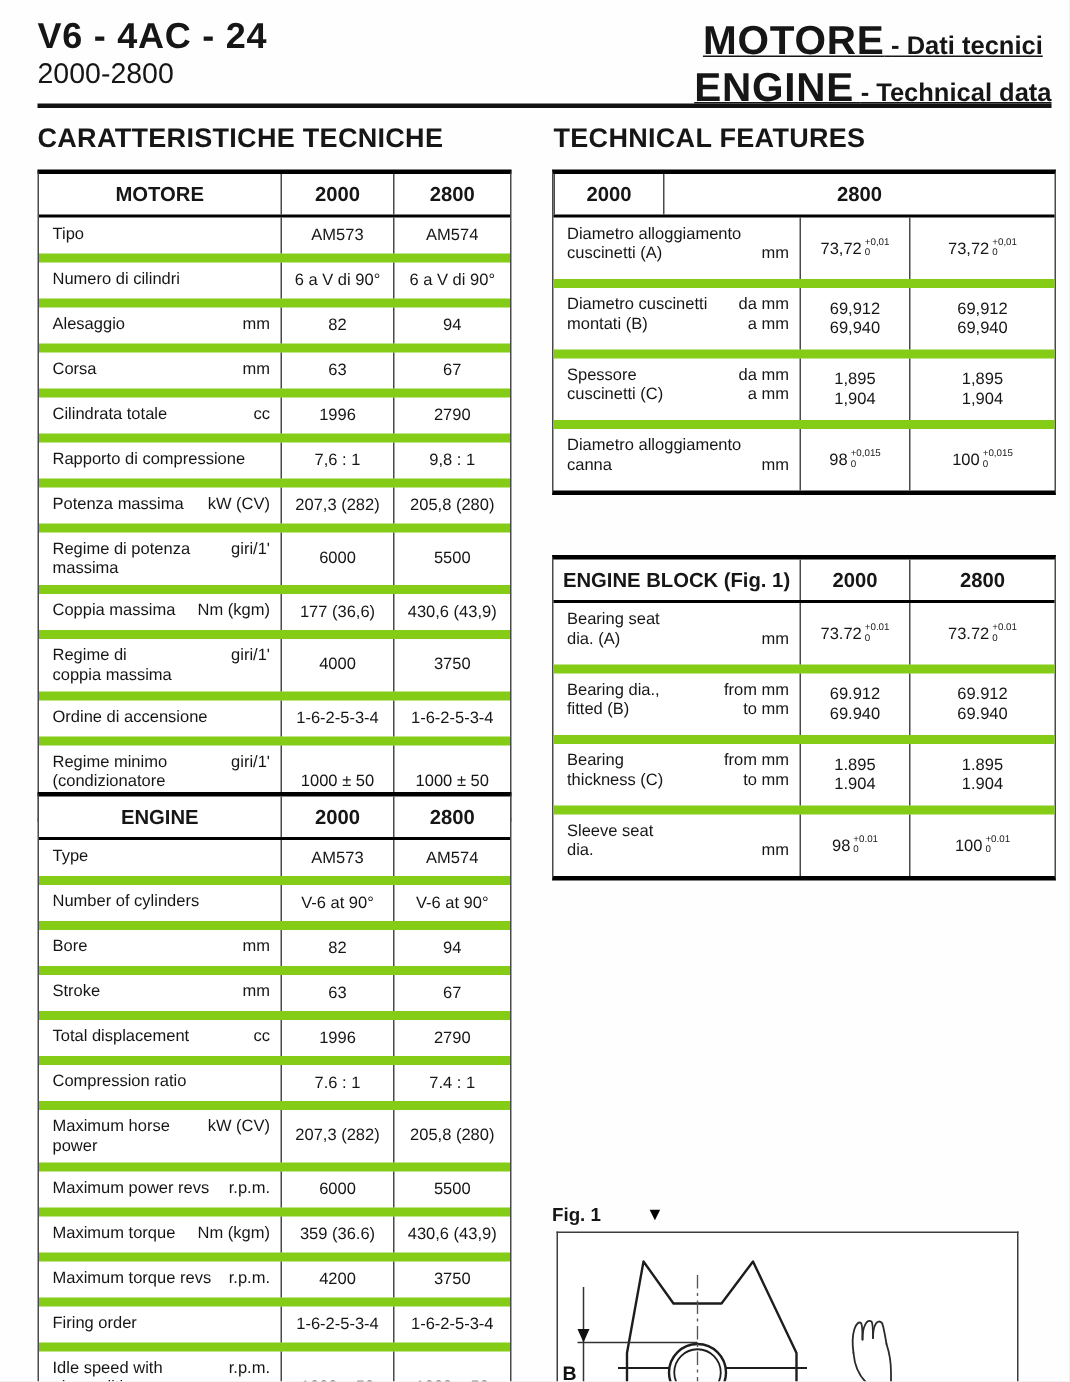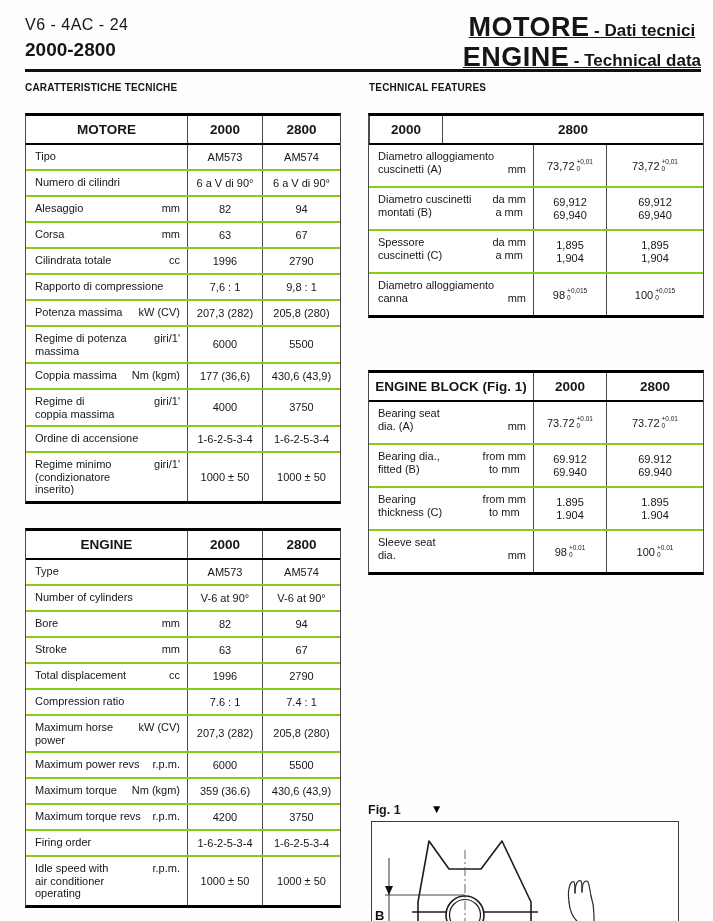--- a/index.html
+++ b/index.html
@@ -3,56 +3,56 @@
 <meta charset="utf-8">
 <style>
   html,body{margin:0;padding:0;background:#e8e8e8;}
   .page{
     position:relative;width:713px;height:921px;margin:0 auto;
     background:#fefefe;overflow:hidden;color:#161616;
     font-family:"Liberation Sans","DejaVu Sans",sans-serif;
   }
   
   .hdr-left{position:absolute;left:25px;top:12px;}
-  .hdr-model{font-size:16px;font-weight:normal;letter-spacing:.5px;line-height:26px;}
-  .hdr-variant{font-size:19px;font-weight:bold;line-height:24px;}
+  .hdr-model{font-size:24px;font-weight:bold;letter-spacing:.5px;line-height:26px;}
+  .hdr-variant{font-size:19px;font-weight:normal;line-height:24px;}
   .hdr-right{position:absolute;right:12px;top:14px;text-align:center;text-decoration:underline;}
   .hdr-line{line-height:26px;white-space:nowrap;}
   .hdr-big{font-size:27px;font-weight:bold;letter-spacing:.5px;}
   .hdr-small{font-size:17px;font-weight:bold;}
   .hdr-rule{position:absolute;left:25px;top:69px;width:676px;height:3px;background:#111;}
-  .sec-heading{position:absolute;top:82px;font-size:10px;font-weight:bold;letter-spacing:.2px;}
+  .sec-heading{position:absolute;top:82px;font-size:18px;font-weight:bold;letter-spacing:.2px;}
   #secL{left:25px;} #secR{left:369px;}
 
   
   .t{
     position:absolute;background:#fff;
     border-left:1px solid #4a4a4a;border-right:1px solid #4a4a4a;
     border-top:3px solid #000;border-bottom:3px solid #000;
     font-size:11px;
   }
   .t-left{left:25px;width:314px;}
   .t-right{left:368px;width:334px;}
   #t-motore{top:113px;} #t-engine{top:528px;}
   #t-basamento{top:113px;} #t-engineblock{top:370px;}
-  .t-row{display:flex;align-items:stretch;border-bottom:2px solid #84cc16;}
+  .t-row{display:flex;align-items:stretch;border-bottom:6px solid #84cc16;}
   .t-row:last-child{border-bottom:none;}
   .t-head{border-bottom:2.5px solid #000;font-weight:bold;font-size:13.5px;}
   .c{box-sizing:border-box;display:flex;}
   .c.label{flex:0 0 161px;justify-content:space-between;align-items:flex-start;padding:5px 7px 5px 9px;}
   .t-right .c.label{flex:0 0 164px;}
   .c.v1{flex:0 0 75px;}
   .t-right .c.v1{flex:0 0 73px;}
   .c.v2{flex:1 1 auto;}
   .c.v1,.c.v2{border-left:1px solid #4a4a4a;align-items:center;justify-content:center;text-align:center;padding:5px 2px;}
   .t-head .c{align-items:center;justify-content:center;text-align:center;padding:6px 2px;min-height:27px;}
   .t-left .t-row:not(.t-head) .c{min-height:24px;}
   .t-right .t-row:not(.t-head) .c{min-height:41px;}
   .lbl,.unit,.val{white-space:pre-line;line-height:12.5px;}
-  .unit{text-align:center;margin-left:6px;flex:0 0 auto;}
+  .unit{text-align:right;margin-left:6px;flex:0 0 auto;}
   .val{display:inline-block;}
   
   .tol{display:inline-flex;align-items:center;}
   .tol-main{line-height:12px;}
   .tol-stack{display:inline-flex;flex-direction:column;align-items:flex-start;margin-left:2px;font-size:6.5px;line-height:6.5px;letter-spacing:0;}
 
   
   .fig-label{position:absolute;left:368px;top:803px;font-size:12.5px;font-weight:bold;display:flex;align-items:flex-start;}
   .fig-tri{margin-left:30px;font-size:12px;line-height:12px;color:#000;}
   .fig-frame{

